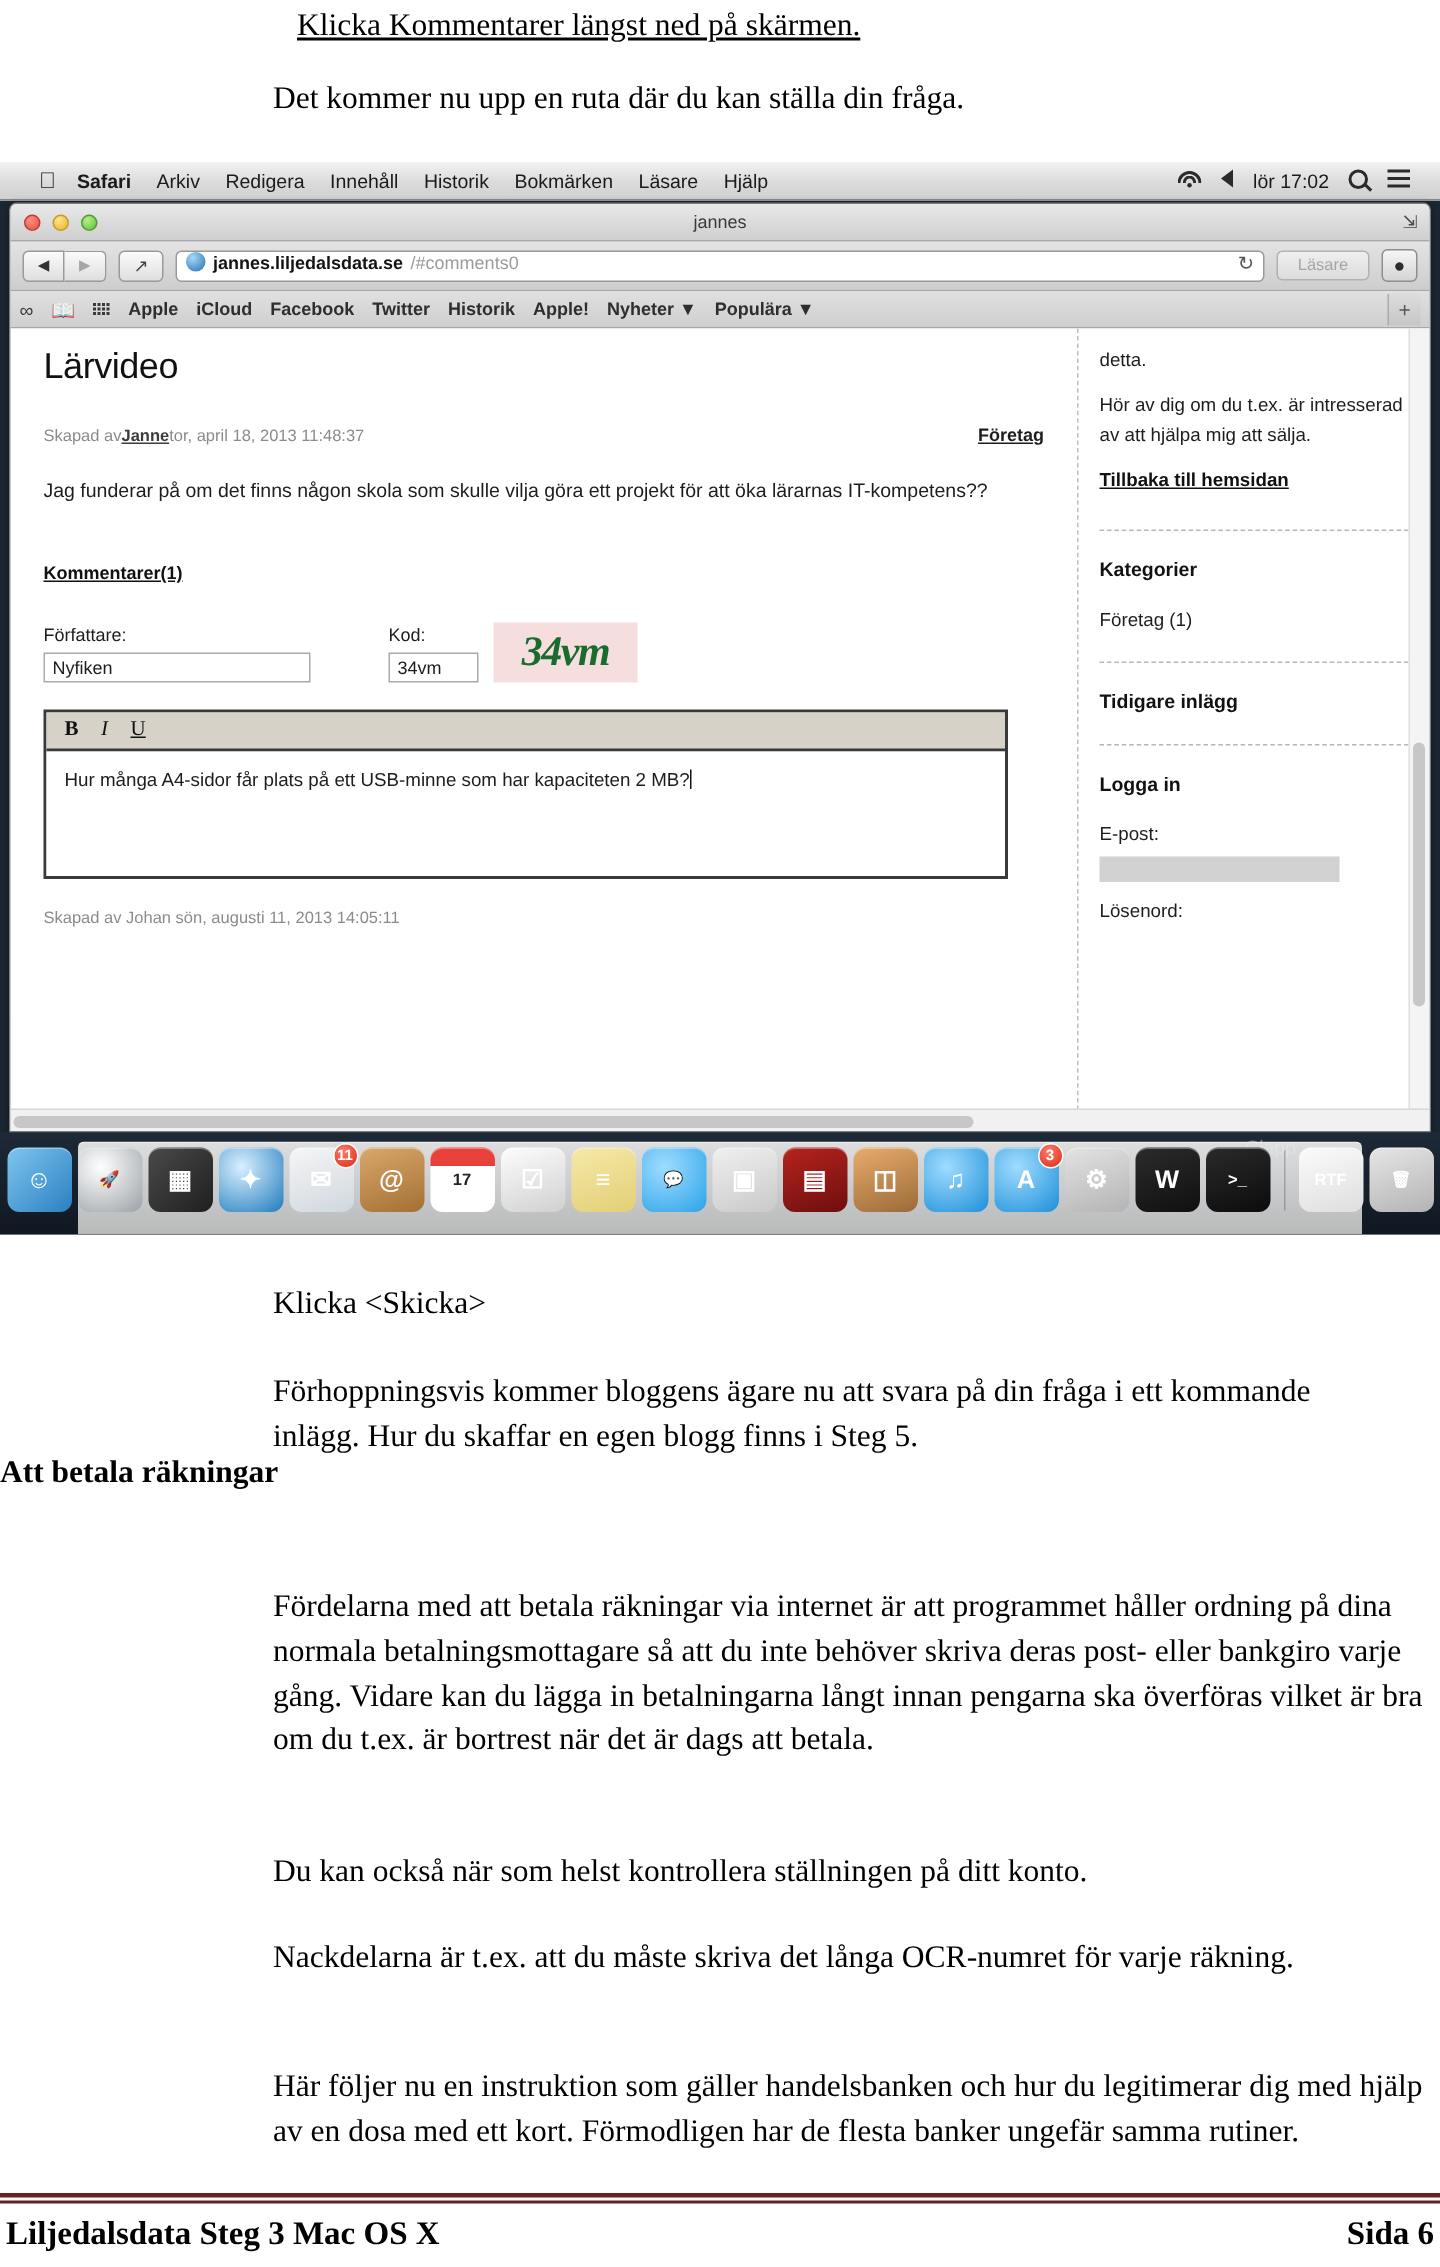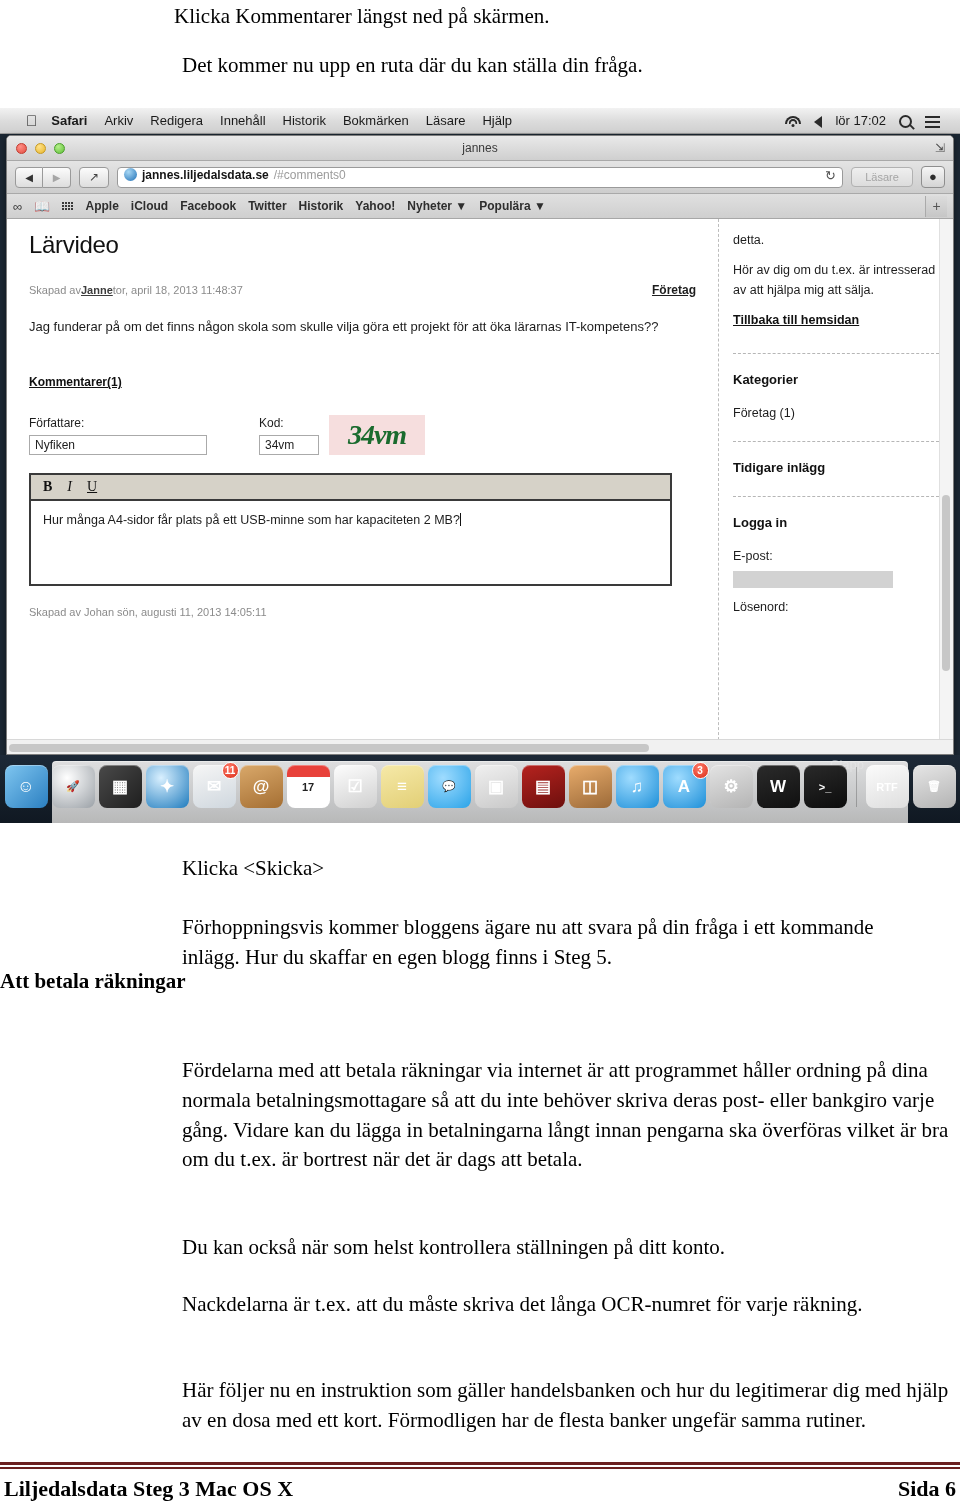--- a/index.html
+++ b/index.html
@@ -12,21 +12,21 @@
   }
   .page { position: relative; width: 960px; height: 1511px; background: #fff; }
 
   
   .doc-line {
     font-family: "Liberation Serif", serif;
     font-size: 21px;
     color: #000;
     line-height: 1.42;
   }
-  .intro-1 { position: absolute; left: 174px; top: 2px; }
+  .intro-1 { position: absolute; left: 198px; top: 2px; text-decoration: underline; }
   .intro-2 { position: absolute; left: 182px; top: 51px; }
 
   
   .shot {
     position: absolute;
     left: 0; top: 108px;
     width: 960px; height: 715px;
     overflow: hidden;
     background: #1b2733;
   }
@@ -36,21 +36,21 @@
     position: absolute; left: 0; top: 0; width: 960px; height: 26px;
     background: linear-gradient(to bottom, #f2f2f2 0%, #dcdcdc 52%, #cfcfcf 100%);
     border-bottom: 1px solid #9a9a9a;
     display: flex; align-items: center;
     font-family: "Liberation Sans", sans-serif;
     font-size: 13px; color: #1a1a1a;
   }
   .menubar .apple { margin: 0 14px 0 26px; font-size: 15px; line-height: 1; }
   .menubar .mi { margin-right: 17px; white-space: nowrap; }
   .menubar .mi.bold { font-weight: bold; }
-  .menubar .right { margin-left: auto; display: flex; align-items: flex-end; gap: 13px; padding-right: 20px; }
+  .menubar .right { margin-left: auto; display: flex; align-items: flex-start; gap: 13px; padding-right: 20px; }
   .wifi-ico { width: 17px; height: 13px; position: relative; }
   .wifi-ico i { position: absolute; left: 50%; transform: translateX(-50%); border: 2px solid #2a2a2a; border-bottom: none; border-radius: 50% 50% 0 0 / 100% 100% 0 0; }
   .wifi-ico i:nth-child(1) { width: 16px; height: 8px; bottom: 4px; }
   .wifi-ico i:nth-child(2) { width: 9px;  height: 5px; bottom: 4px; }
   .wifi-ico i:nth-child(3) { width: 3px; height: 3px; bottom: 1px; border: none; background: #2a2a2a; border-radius: 50%; }
   .vol-ico { width: 0; height: 0; border-top: 6px solid transparent; border-bottom: 6px solid transparent; border-right: 8px solid #2a2a2a; }
   .clock { font-size: 13px; }
   .search-ico { width: 13px; height: 13px; border: 2px solid #2a2a2a; border-radius: 50%; position: relative; }
   .search-ico::after { content: ""; position: absolute; width: 2px; height: 6px; background: #2a2a2a; right: -3px; bottom: -4px; transform: rotate(-45deg); }
   .list-ico { width: 15px; height: 12px; display: flex; flex-direction: column; justify-content: space-between; }
@@ -336,21 +336,21 @@
             <i></i>
             <i></i>
             <i></i>
             <i></i>
           </span>
         <span class="bm">Apple</span>
         <span class="bm">iCloud</span>
         <span class="bm">Facebook</span>
         <span class="bm">Twitter</span>
         <span class="bm">Historik</span>
-        <span class="bm">Yahoo!</span>
+        <span class="bm">Apple!</span>
         <span class="bm"><span>Nyheter</span> ▼</span>
         <span class="bm"><span>Populära</span> ▼</span>
         <span class="plusbtn">+</span>
       </div>
 
       <div class="viewport">
 
         <div class="content">
           <div class="post-title">Lärvideo</div>
           <div class="meta-row">

